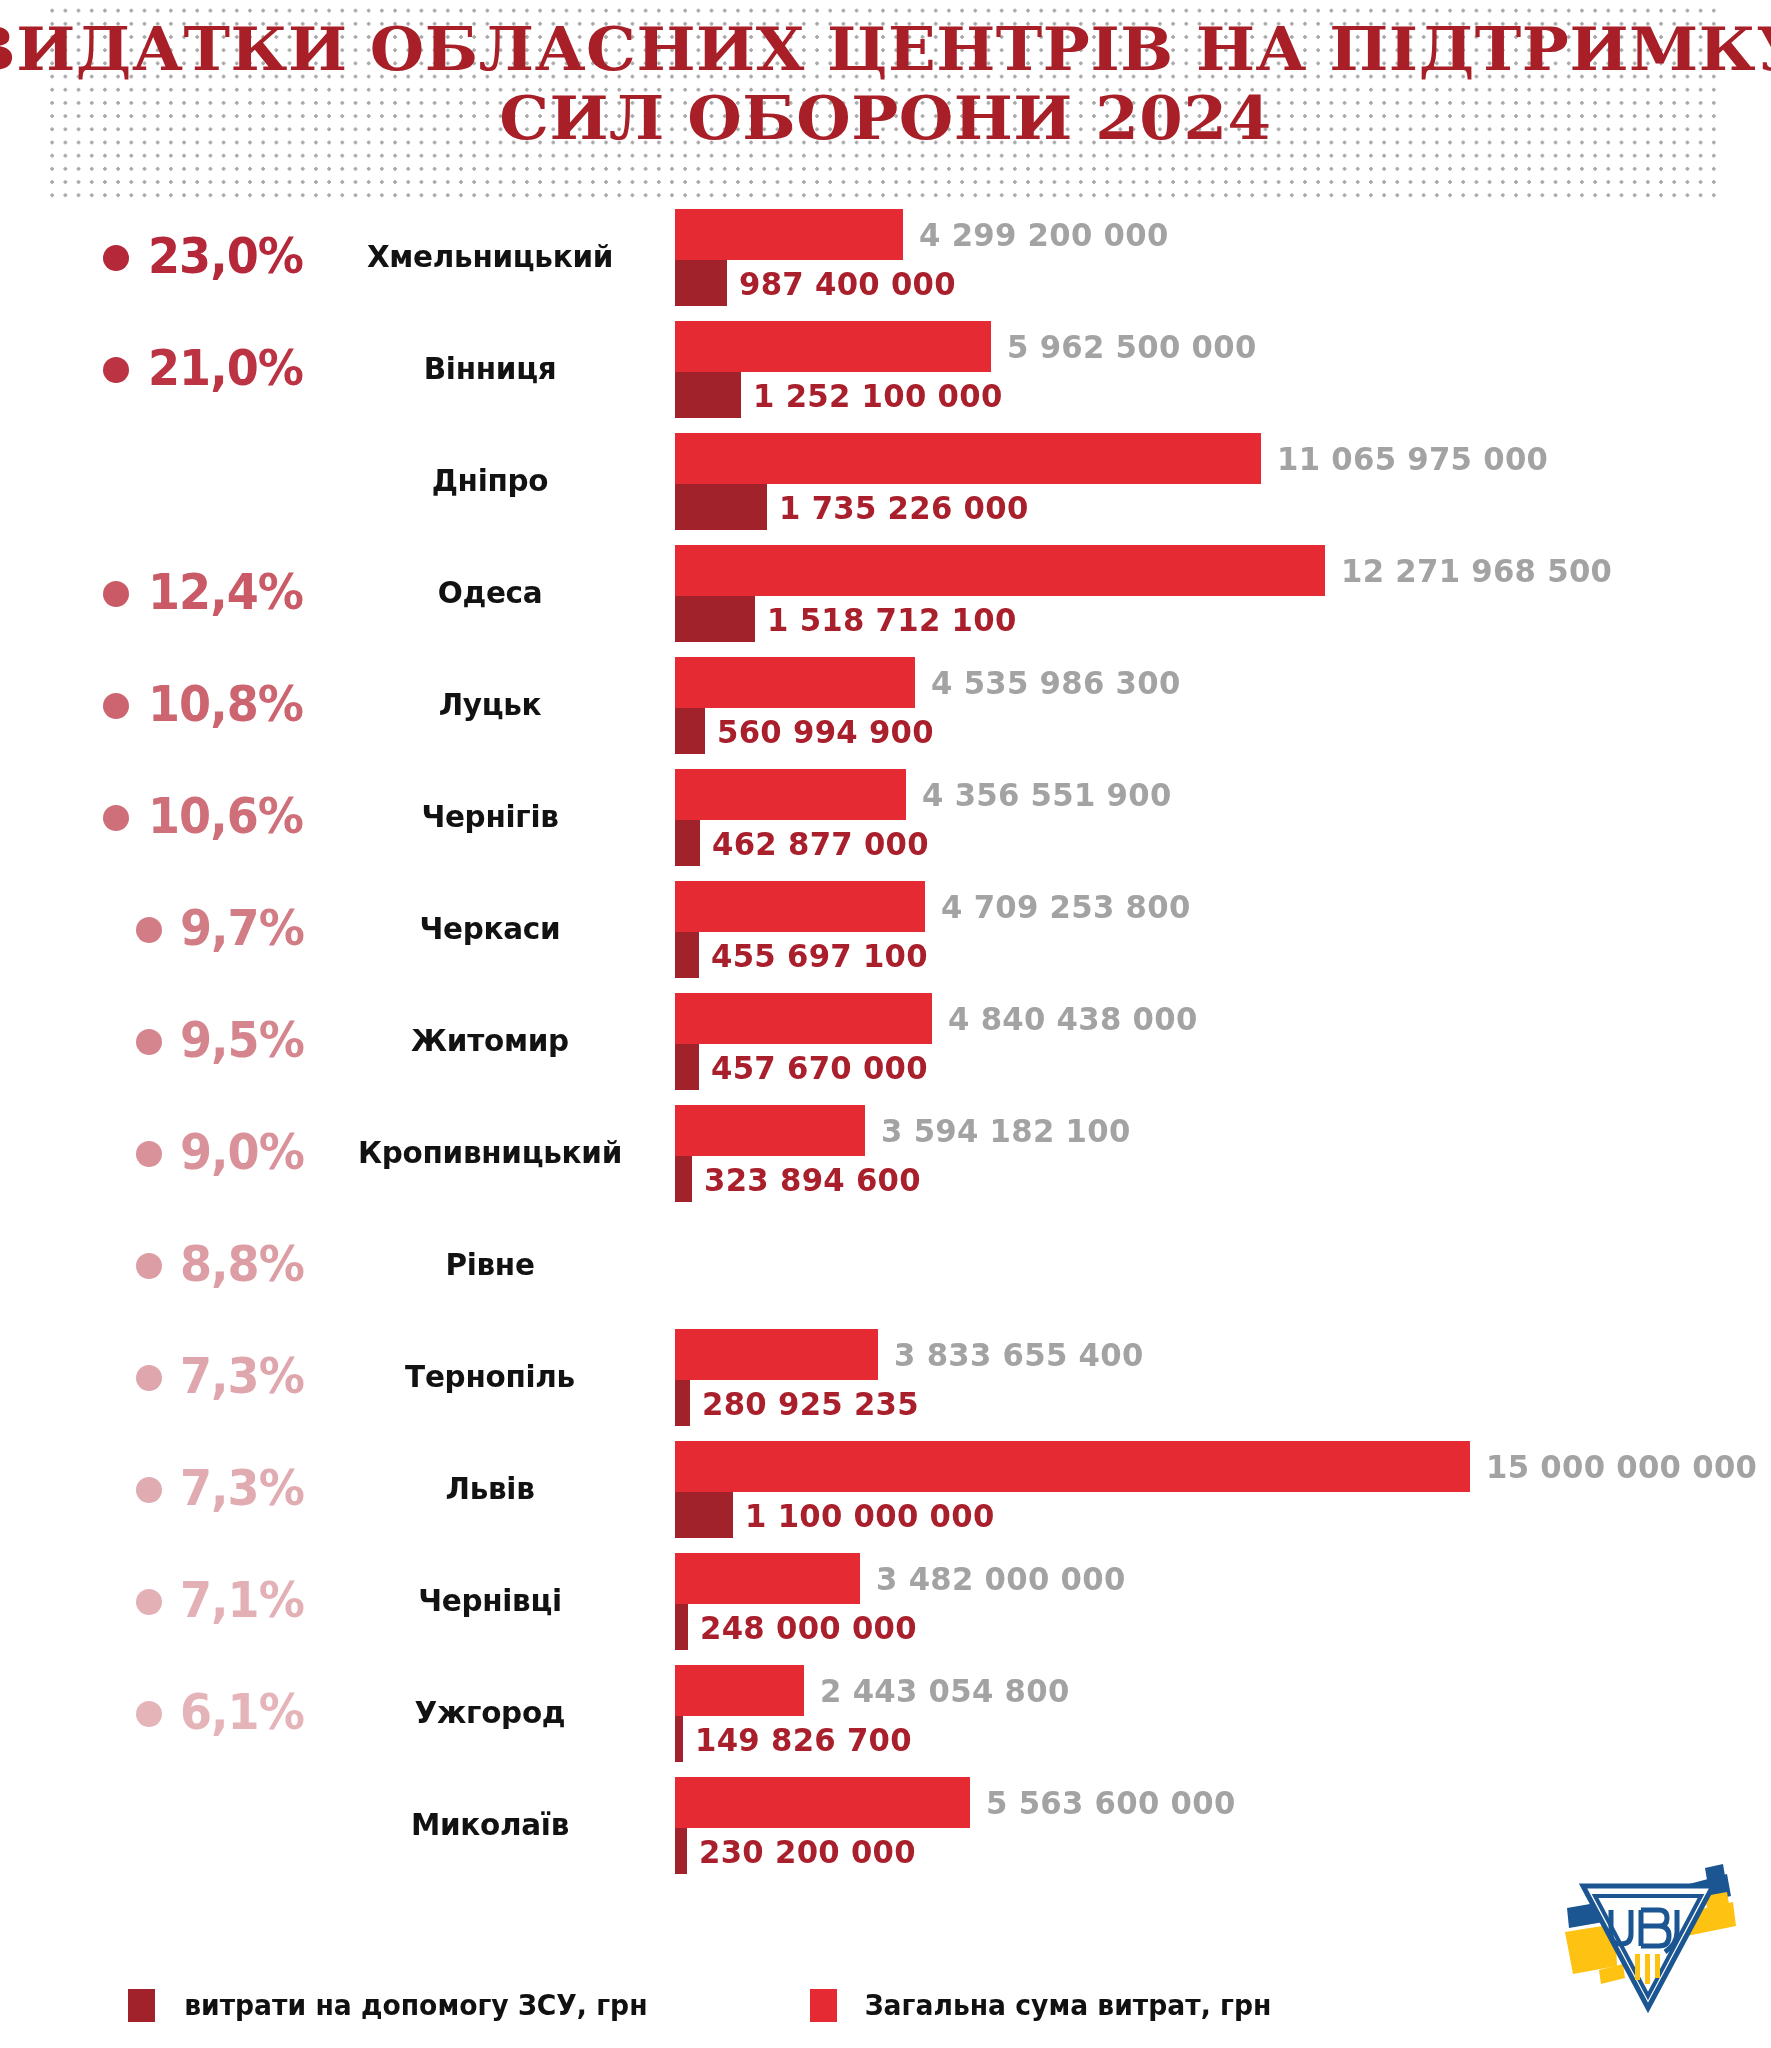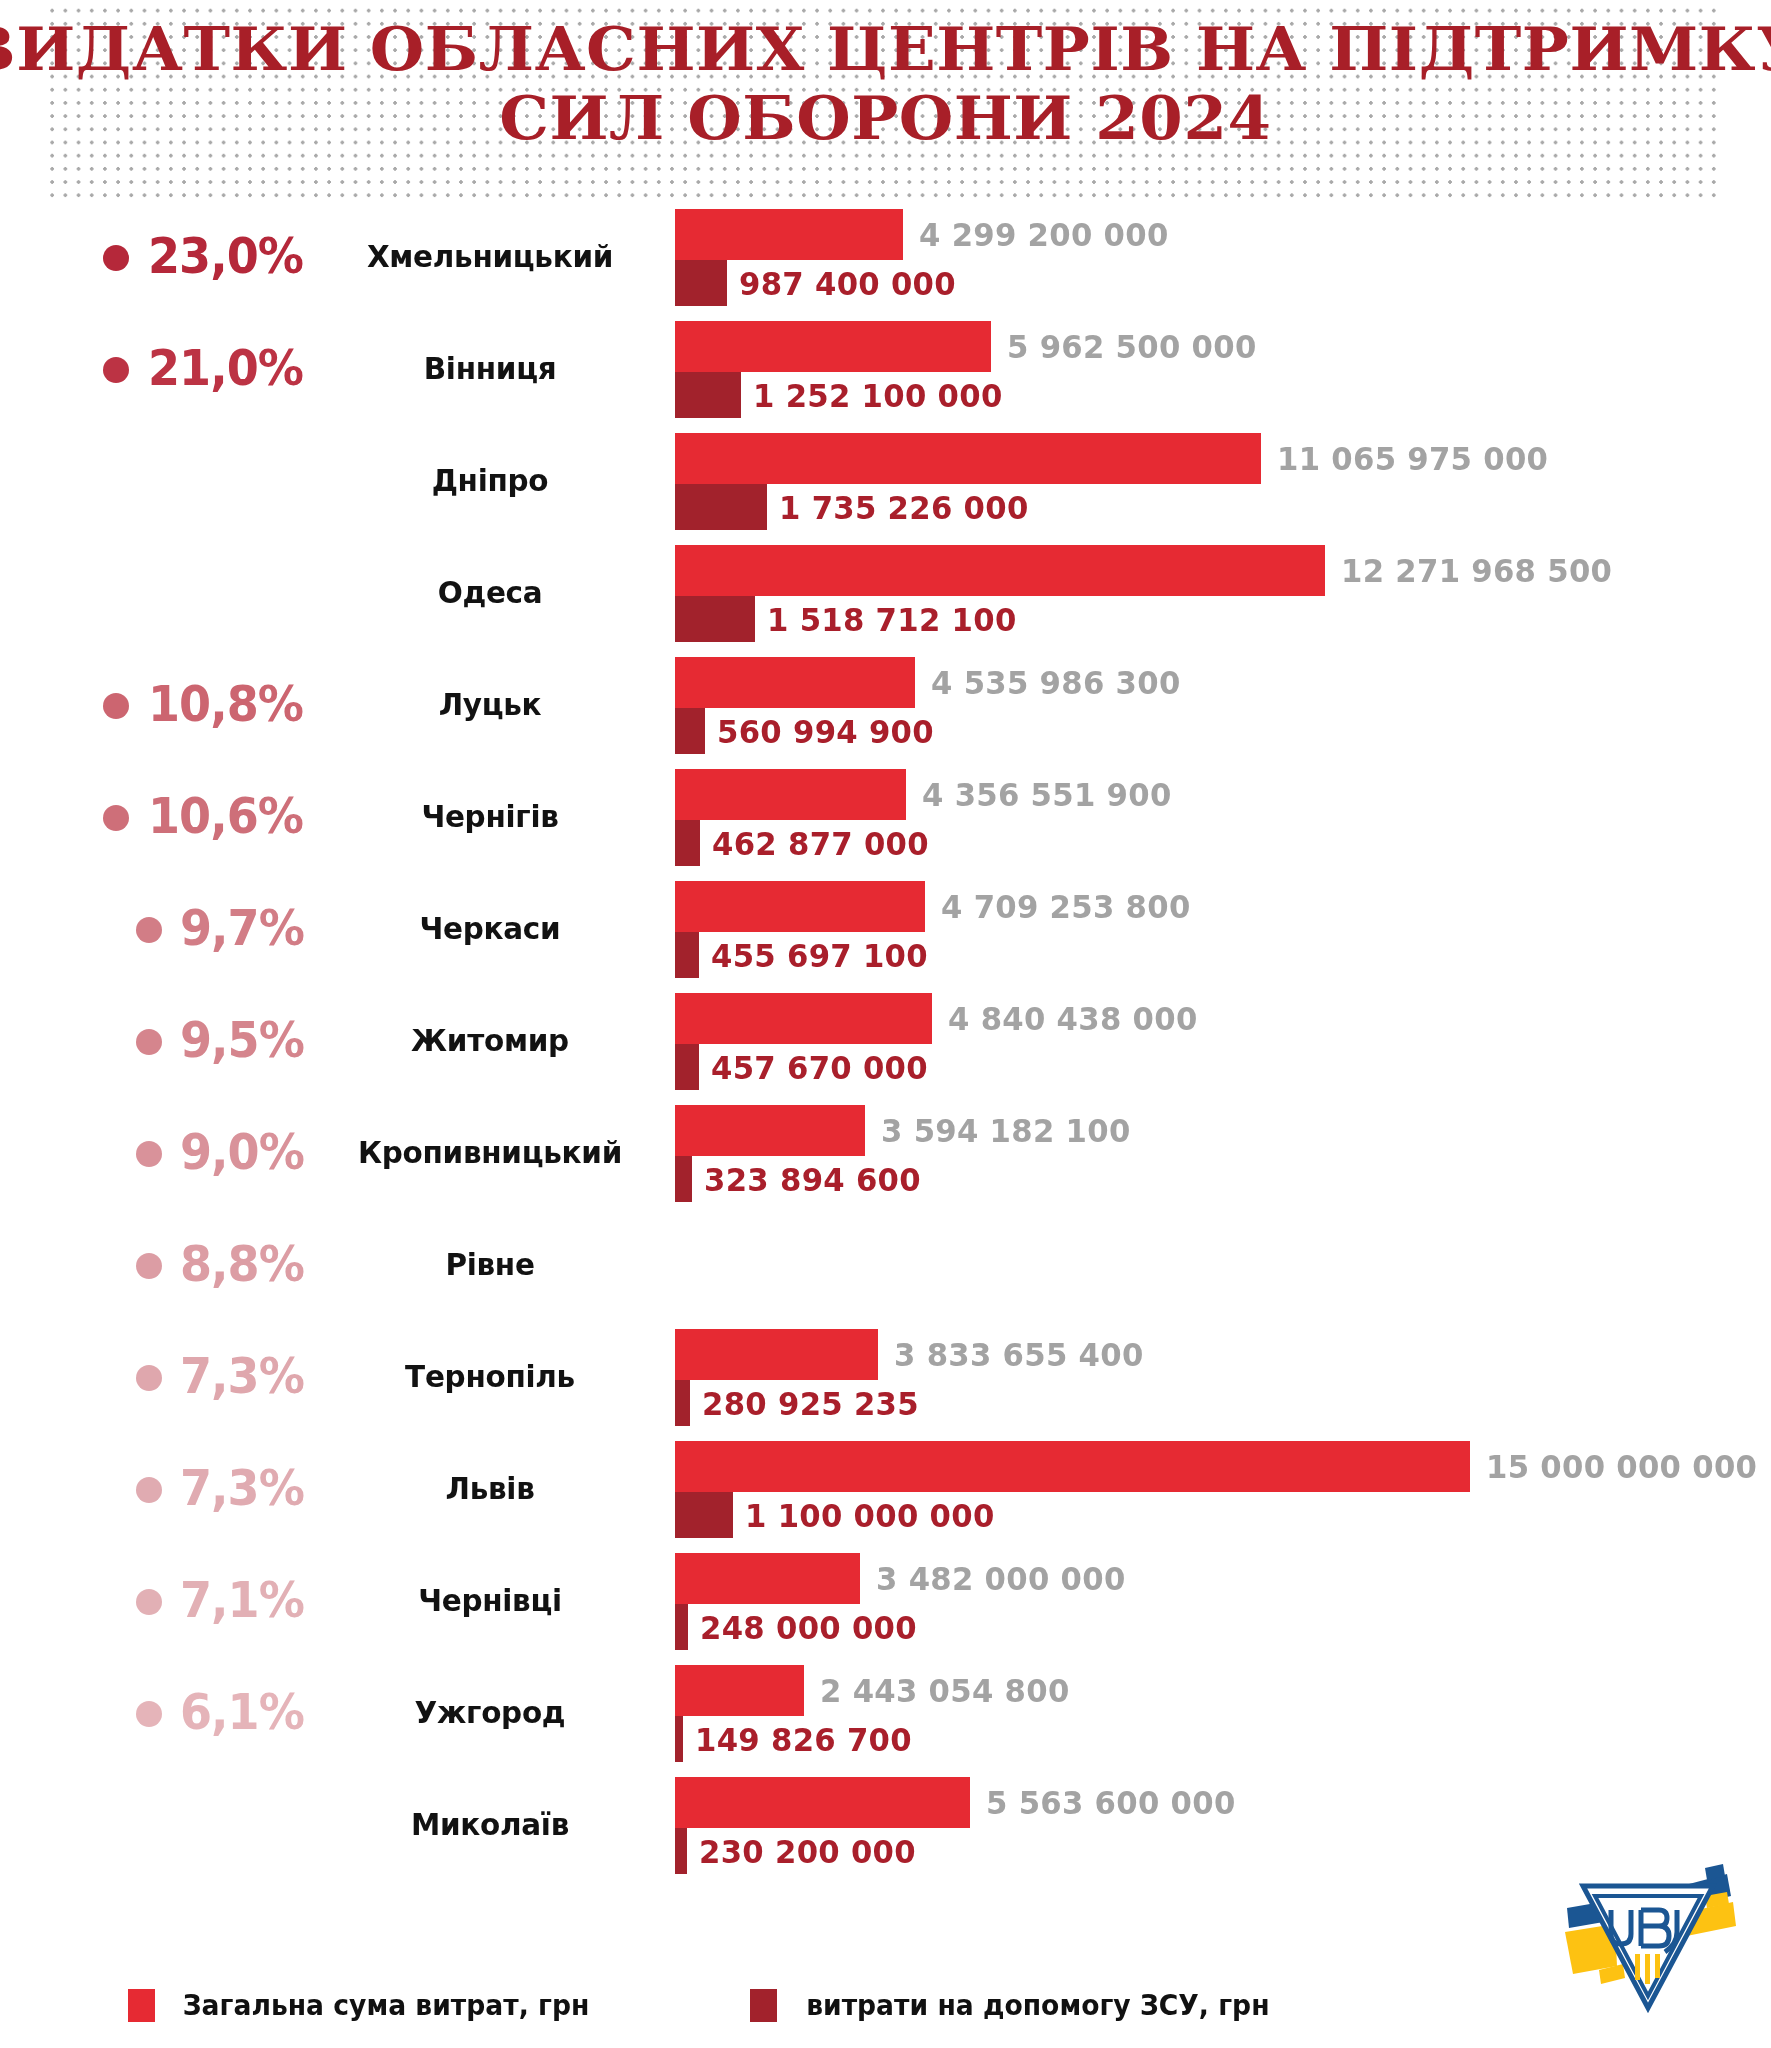--- a/index.html
+++ b/index.html
@@ -214,20 +214,24 @@
     <div class="row">
       <div class="city">Дніпро</div>
       <div class="bars">
         <div class="bar-total" style="width: 586.497px; background: rgb(230, 42, 51);"></div>
         <div class="bar-zsu" style="width: 91.967px; background: rgb(162, 34, 44);"></div>
         <div class="lbl lbl-total" style="left: 602.497px;">11 065 975 000</div>
         <div class="lbl lbl-zsu" style="left: 103.967px;">1 735 226 000</div>
       </div>
     </div>
     <div class="row">
+      <div class="pct-cell">
+        <span class="dot" style="background: rgb(202, 90, 102);"></span>
+        <span class="pct" style="color: rgb(202, 90, 102);">12,4%</span>
+      </div>
       <div class="city">Одеса</div>
       <div class="bars">
         <div class="bar-total" style="width: 650.414px; background: rgb(230, 42, 51);"></div>
         <div class="bar-zsu" style="width: 80.4917px; background: rgb(162, 34, 44);"></div>
         <div class="lbl lbl-total" style="left: 666.414px;">12 271 968 500</div>
         <div class="lbl lbl-zsu" style="left: 92.4917px;">1 518 712 100</div>
       </div>
     </div>
     <div class="row">
       <div class="pct-cell">
@@ -359,26 +363,26 @@
         <div class="bar-total" style="width: 294.871px; background: rgb(230, 42, 51);"></div>
         <div class="bar-zsu" style="width: 12.2006px; background: rgb(162, 34, 44);"></div>
         <div class="lbl lbl-total" style="left: 310.871px;">5 563 600 000</div>
         <div class="lbl lbl-zsu" style="left: 24.2006px;">230 200 000</div>
       </div>
     </div>
   </div>
 
 <div id="legend">
   <div class="legend-item">
+    <span class="swatch sw-zsu"></span>
+    <span class="legend-label">витрати на допомогу ЗСУ, грн</span>
+  </div>
+  <div class="legend-item">
     <span class="swatch sw-total"></span>
     <span class="legend-label">Загальна сума витрат, грн</span>
-  </div>
-  <div class="legend-item">
-    <span class="swatch sw-zsu"></span>
-    <span class="legend-label">витрати на допомогу ЗСУ, грн</span>
   </div>
 </div>
 
 <div id="logo">
   <svg viewBox="0 0 186 170" width="186" height="170" aria-hidden="true">
 
     <g>
       <path d="M96 44 L172 24 L176 46 L101 64 Z" fill="#1b5693"></path>
       <path d="M150 18 L168 14 L170 26 L152 30 Z" fill="#1b5693"></path>
       <path d="M12 58 L58 50 L60 70 L14 78 Z" fill="#1b5693"></path>

